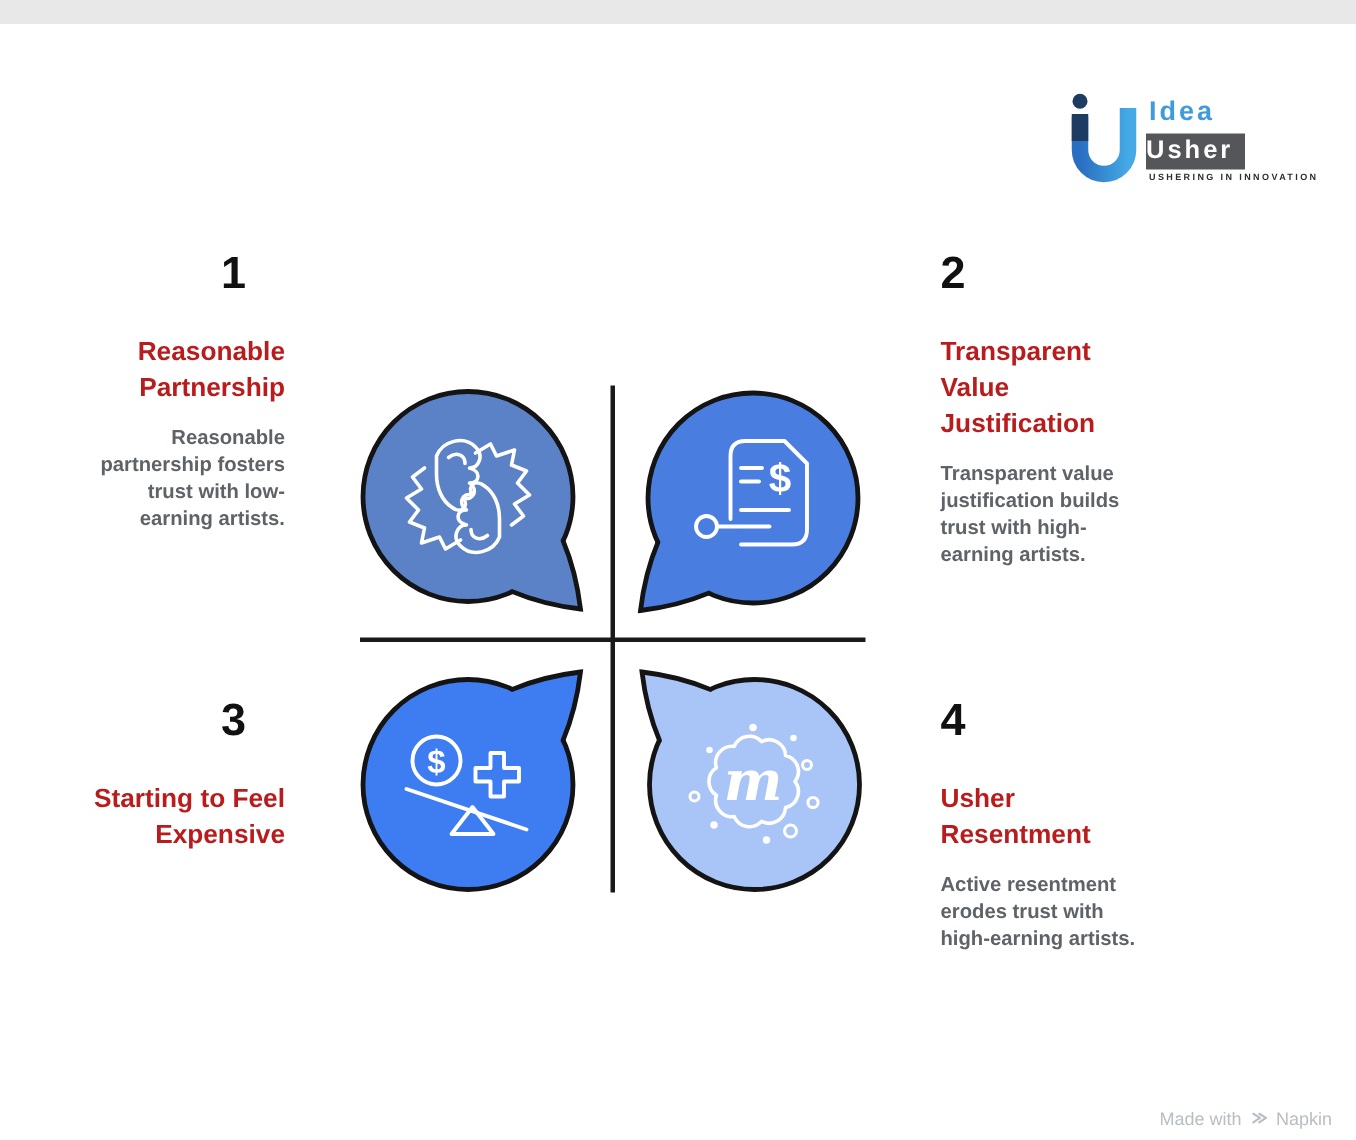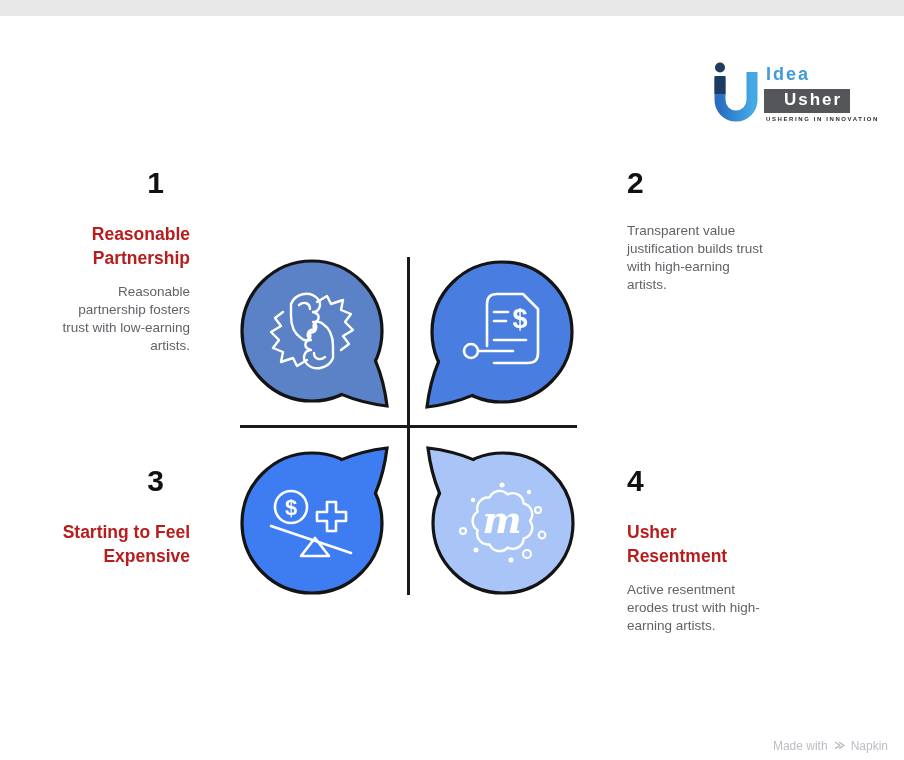--- a/index.html
+++ b/index.html
@@ -9,38 +9,38 @@
   }
   
   .logo{position:absolute; left:706px; top:44px; width:160px; height:68px;}
   .logo-mark{position:absolute; left:4px; top:2px;}
   .logo-idea{
     position:absolute; left:60px; top:4px;
     font-size:18px; font-weight:700; letter-spacing:2px; color:#3f9bdb;
   }
   .logo-usher-box{
     position:absolute; left:58px; top:29px; background:#55565a;
-    padding:1px 8px 3px 20px;
+    padding:1px 8px 3px 0;
   }
   .logo-usher{
     font-size:17px; font-weight:700; letter-spacing:2px; color:#ffffff;
   }
   .logo-tagline{
     position:absolute; left:60px; top:56px;
     font-size:6px; font-weight:700; letter-spacing:1.6px; color:#2e2e2e;
     white-space:nowrap;
   }
   
   .qblock{position:absolute; width:140px;}
   .qblock.align-right{text-align:right;}
   .qblock.align-left{text-align:left;}
   .q-num{font-size:30px; font-weight:700; color:#111111; line-height:34px; margin-bottom:22px;}
   .qblock.align-right .q-num{padding-right:26px;}
   .q-title{font-size:17.5px; font-weight:700; color:#b91c1c; line-height:24px; margin-bottom:13px;}
-  .q-desc{font-size:13.5px; color:#5f6368; line-height:18px;}
+  .q-desc{font-size:13.5px; color:#5f6368; line-height:18px;font-weight:bold;}
   #q1{left:50px; top:150px;}
   #q2{left:627px; top:150px;}
   #q3{left:50px; top:448px;}
   #q4{left:627px; top:448px;}
   
   .divider-v{position:absolute; left:407px; top:241px; width:2.5px; height:338px; background:#1a1a1a;}
   .divider-h{position:absolute; left:240px; top:409px; width:337px; height:2.5px; background:#1a1a1a;}
   
   .bubble{position:absolute; width:170px; height:170px;}
   #bubble-1{left:227px; top:230px;}
@@ -78,20 +78,21 @@
   </div>
 
   <div id="q1" class="qblock align-right">
     <div class="q-num">1</div>
     <div class="q-title">Reasonable Partnership</div>
     <div class="q-desc">Reasonable partnership fosters trust with low-earning artists.</div>
   </div>
 
   <div id="q2" class="qblock align-left">
     <div class="q-num">2</div>
+    <div class="q-title">Transparent Value Justification</div>
     <div class="q-desc">Transparent value justification builds trust with high-earning artists.</div>
   </div>
 
   <div id="q3" class="qblock align-right">
     <div class="q-num">3</div>
     <div class="q-title">Starting to Feel Expensive</div>
   </div>
 
   <div id="q4" class="qblock align-left">
     <div class="q-num">4</div>

